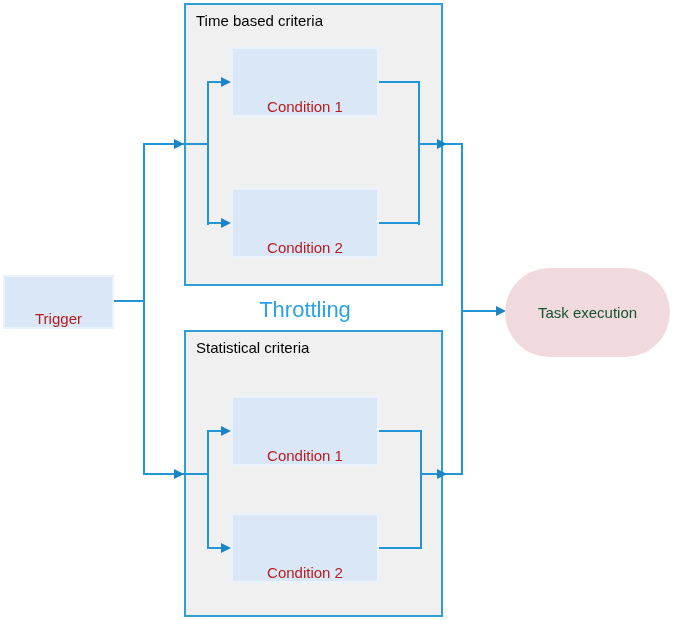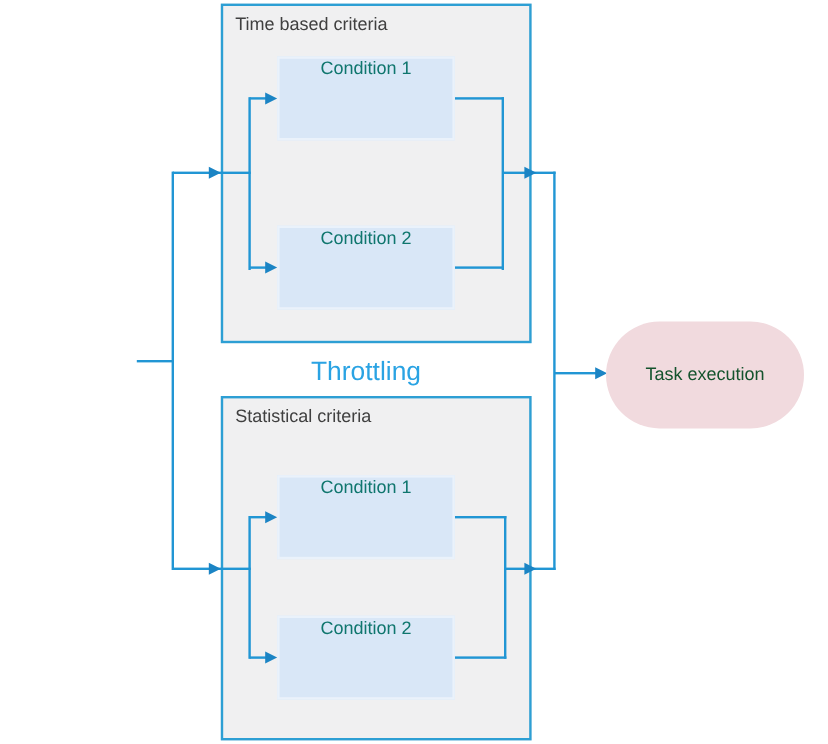--- a/index.html
+++ b/index.html
@@ -20,34 +20,34 @@
     position: absolute;
     background: #f0f0f1;
     border: 2px solid #2d9fd4;
     z-index: 1;
   }
   .group-title {
     position: absolute;
     top: 7px;
     left: 10px;
     font-size: 15px;
-    color: #404040;
+    color: #000000;
     white-space: nowrap;
   }
 
   
   .node {
     position: absolute;
     background: #d9e7f7;
     border: 2px solid #eaf2fb;
     display: flex;
-    align-items: flex-start;
+    align-items: flex-end;
     justify-content: center;
     font-size: 15px;
-    color: #0f766e;
+    color: #b91c1c;
     z-index: 4;
     text-align: center;
   }
 
   
   .stadium {
     position: absolute;
     background: #f1dade;
     border-radius: 45px;
     display: flex;
@@ -132,20 +132,23 @@
   <div class="arr" style="left:174px; top:139px;"></div>
   <div class="arr" style="left:221px; top:77px;"></div>
   <div class="arr" style="left:221px; top:218px;"></div>
   <div class="arr" style="left:437px; top:139px;"></div>
   <div class="arr" style="left:174px; top:469px;"></div>
   <div class="arr" style="left:221px; top:426px;"></div>
   <div class="arr" style="left:221px; top:543px;"></div>
   <div class="arr" style="left:437px; top:469px;"></div>
   <div class="arr" style="left:496px; top:306px;"></div>
 
+  <div class="node" style="left:3px; top:275px; width:111px; height:54px;">
+    <span>Trigger</span>
+  </div>
 
   <div class="node" style="left:231px; top:47px; width:148px; height:70px;">
     <span>Condition 1</span>
   </div>
 
   <div class="node" style="left:231px; top:188px; width:148px; height:70px;">
     <span>Condition 2</span>
   </div>
 
   <div class="node" style="left:231px; top:396px; width:148px; height:70px;">

